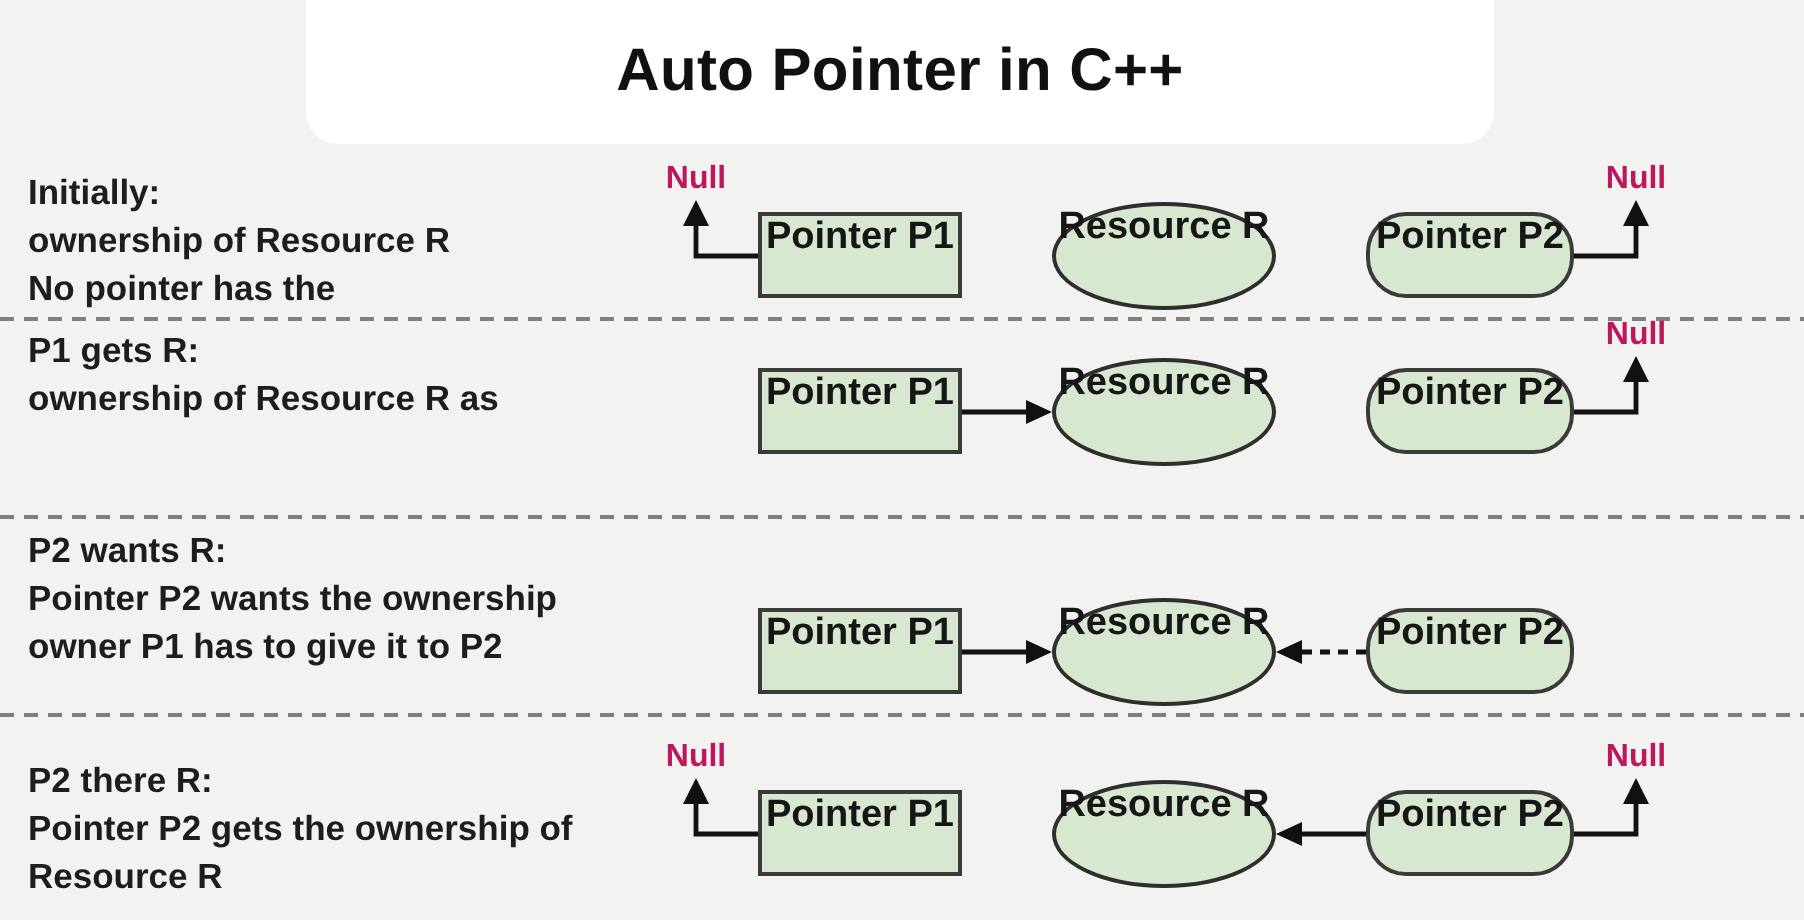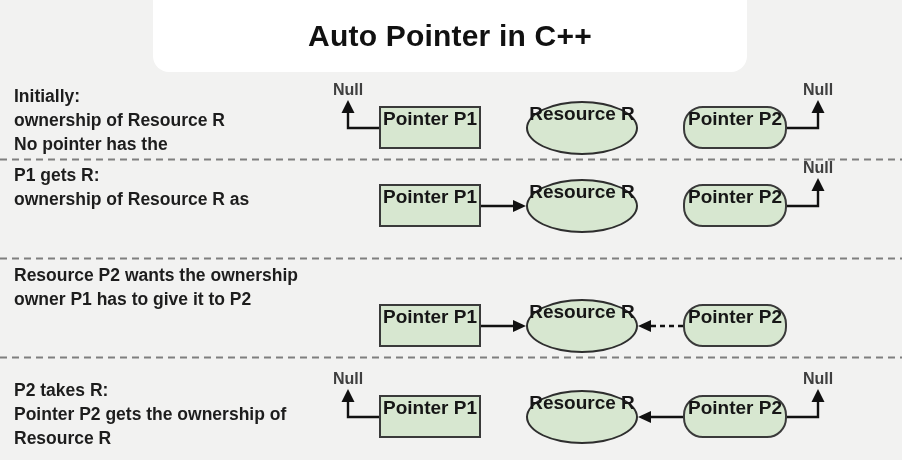--- a/index.html
+++ b/index.html
@@ -33,21 +33,21 @@
     width:102px;height:43px;
     background:#d7e7d0;border:2px solid #3a3a3a;
   }
   .box.p2{width:104px;border-radius:20px;}
   .ellipse{
     width:112px;height:54px;
     background:#d7e7d0;border:2px solid #2e2e2e;border-radius:50%;
   }
   .null-label{
     position:absolute;width:60px;text-align:center;
-    font-size:16px;font-weight:700;color:#404040;
+    font-size:16px;font-weight:700;color:#be185d;
   }
   svg.overlay{position:absolute;left:0;top:0;pointer-events:none;}
 </style>
 </head>
 <body>
 
 <div class="canvas">
 
   <svg class="overlay" width="902" height="460" viewBox="0 0 902 460">
 
@@ -126,35 +126,36 @@
     </div>
   <div class="shape ellipse" style="left:526px;top:179px;">
       <span>Resource R</span>
     </div>
   <div class="shape box p2" style="left:683px;top:184px;">
       <span>Pointer P2</span>
     </div>
   <div class="null-label" style="left:788px;top:159px;">Null</div>
 
   <div class="desc" style="top:263px;">
-    <div>Resource P2 wants the ownership</div>
+    <div>P2 wants R:</div>
+    <div>Pointer P2 wants the ownership</div>
     <div>owner P1 has to give it to P2</div>
   </div>
   <div class="shape box p1" style="left:379px;top:304px;">
       <span>Pointer P1</span>
     </div>
   <div class="shape ellipse" style="left:526px;top:299px;">
       <span>Resource R</span>
     </div>
   <div class="shape box p2" style="left:683px;top:304px;">
       <span>Pointer P2</span>
     </div>
 
   <div class="desc" style="top:378px;">
-    <div>P2 takes R:</div>
+    <div>P2 there R:</div>
     <div>Pointer P2 gets the ownership of</div>
     <div>Resource R</div>
   </div>
   <div class="null-label" style="left:318px;top:370px;">Null</div>
   <div class="shape box p1" style="left:379px;top:395px;">
       <span>Pointer P1</span>
     </div>
   <div class="shape ellipse" style="left:526px;top:390px;">
       <span>Resource R</span>
     </div>

